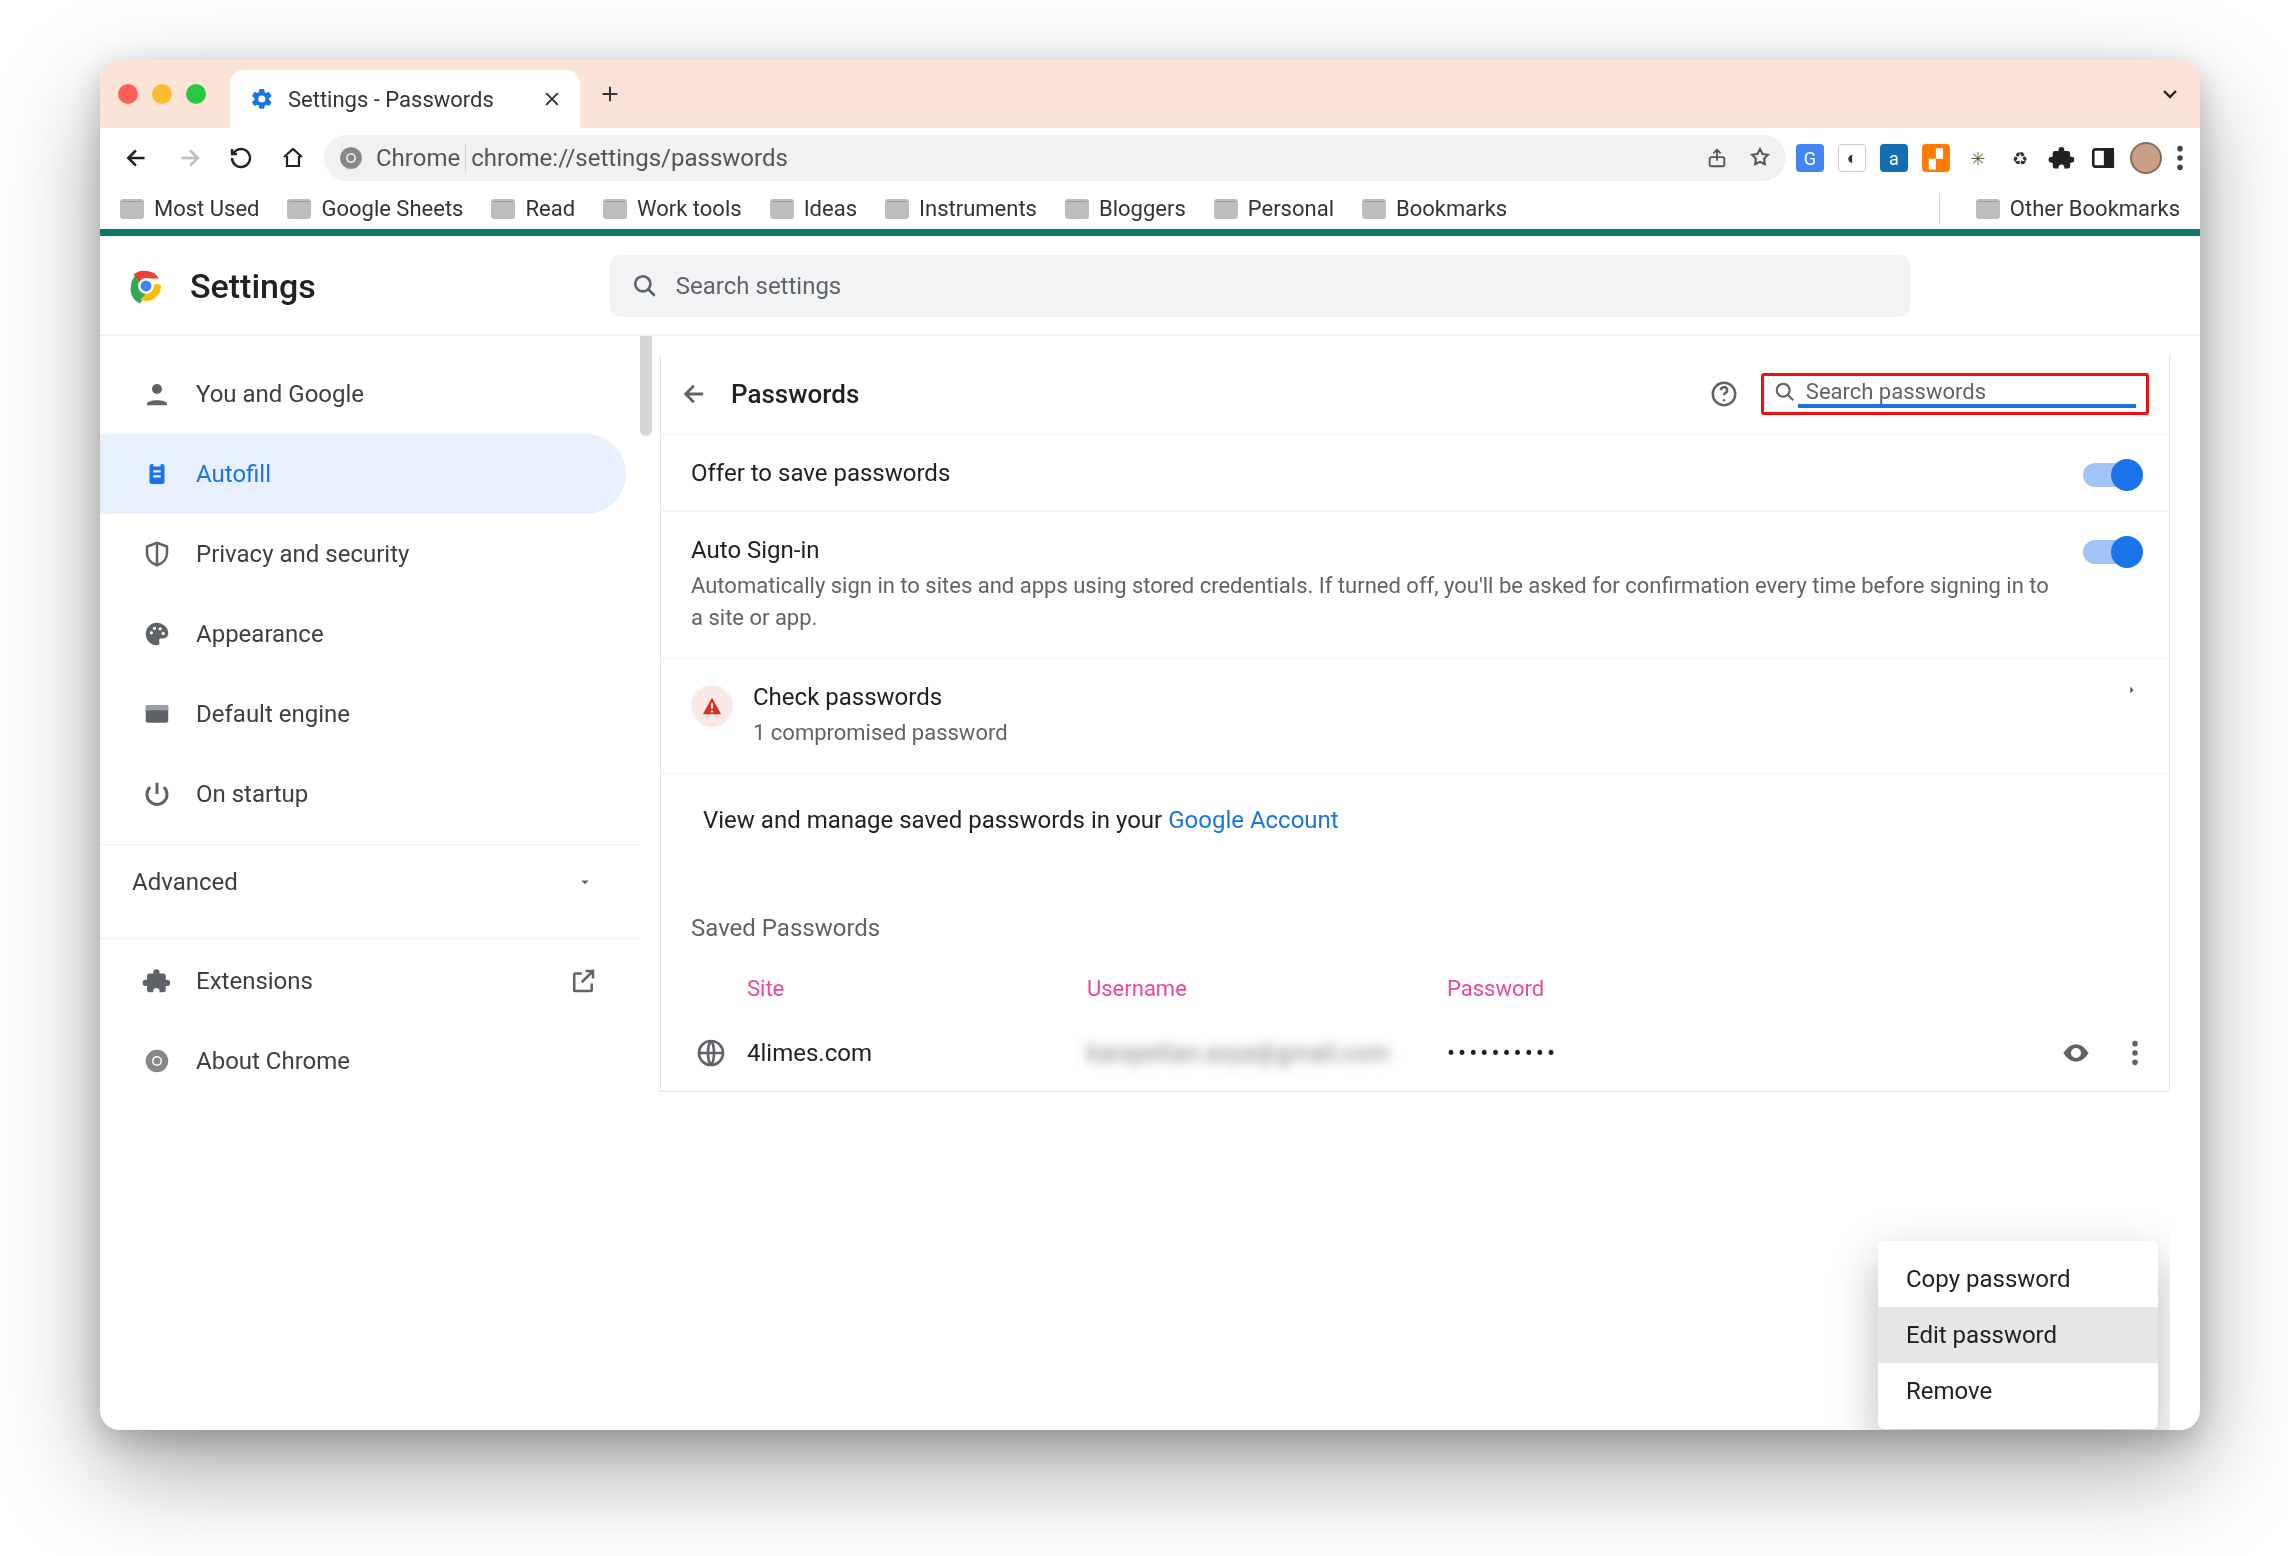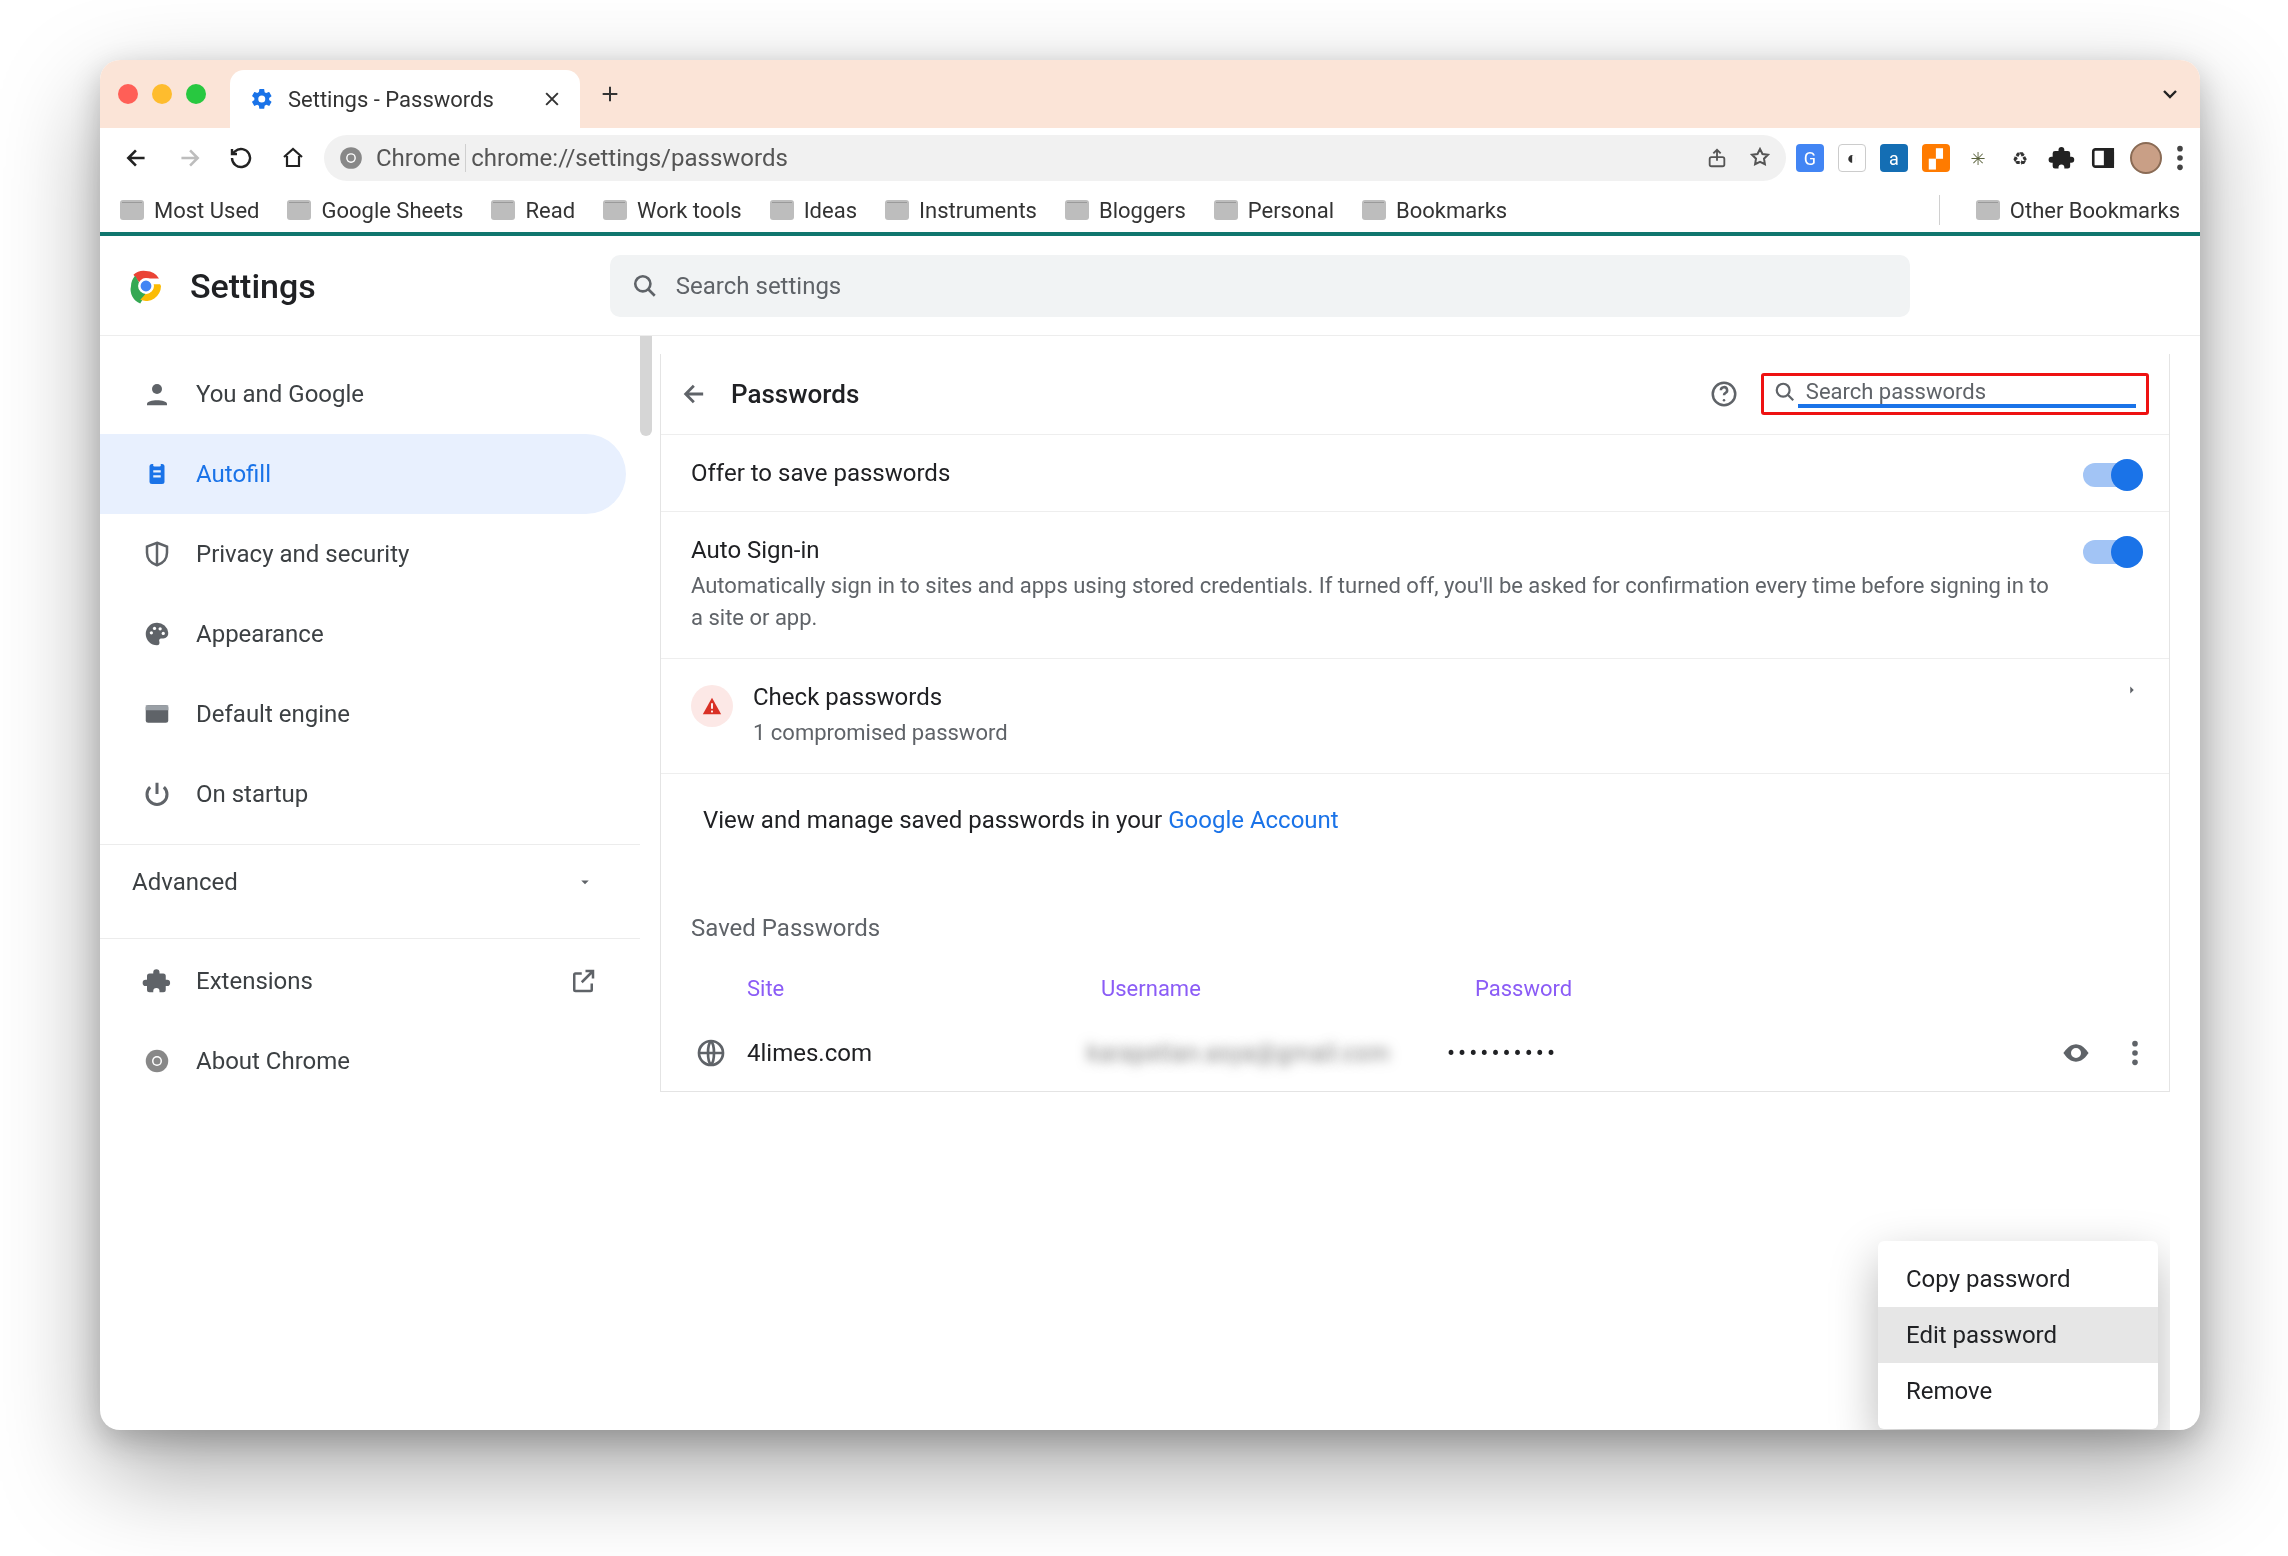--- a/index.html
+++ b/index.html
@@ -26,21 +26,21 @@
 .omnibox { flex: 1; height: 46px; background: #f1f1f1; border-radius: 23px; display: flex; align-items: center; padding: 0 14px; gap: 5px; font-size: 24px; color: #555; }
 .omnibox .chrome-chip { display: flex; align-items: center; gap: 12px; color: #555; }
 .omnibox .sep { width: 1px; height: 28px; background: #cfcfcf; }
 .omnibox .url { color: #555; flex: 1; }
 .omnibox .right { display: flex; align-items: center; gap: 20px; color: #666; }
 .ext-icons { display: flex; align-items: center; gap: 14px; }
 .ext { width: 28px; height: 28px; border-radius: 4px; display: flex; align-items: center; justify-content: center; font-size: 18px; color: #fff; }
 .avatar { width: 32px; height: 32px; border-radius: 50%; background: #c99f86; border: 2px solid #8a6b55; }
 
 
-.bookbar { height: 48px; background: #fff; border-bottom: 4px solid #0f766e; display: flex; align-items: center; padding: 0 20px; gap: 28px; font-size: 22px; color: #333; }
+.bookbar { height: 48px; background: #fff; border-bottom: 7px solid #0f766e; display: flex; align-items: center; padding: 0 20px; gap: 28px; font-size: 22px; color: #333; }
 .bk { display: flex; align-items: center; gap: 10px; }
 .bk .fld { width: 24px; height: 20px; background: #bdbdbd; border-radius: 3px; position: relative; }
 .bk .fld::before{content:"";position:absolute;left:2px;top:2px;right:2px;bottom:2px;border-top:1px solid #9a9a9a;}
 .bookbar .divider { width: 1px; height: 30px; background: #d0d0d0; margin: 0 8px; }
 
 
 .content { position: relative; height: calc(100% - 68px - 60px - 48px); display: flex; }
 .scroll-gutter-left{position:absolute;left:540px;top:10px;width:12px;height:190px;background:#d6d6d6;border-radius:6px;}
 .scroll-gutter-right{position:absolute;right:6px;top:10px;width:12px;height:28px;background:#d6d6d6;border-radius:6px;}
 
@@ -73,21 +73,21 @@
 .row .txt { flex:1; }
 .row .lab { font-size:24px; color:#202124; }
 .row .sub { font-size:22px; color:#5f6368; margin-top:6px; line-height:1.45;}
 .toggle { width: 56px; height: 24px; background:#a2c4f5; border-radius:12px; position:relative; margin-top:4px;}
 .toggle::after{content:"";position:absolute;right:-4px;top:-4px;width:32px;height:32px;border-radius:50%;background:#1a73e8;}
 .row.check .badge{width:42px;height:42px;border-radius:50%;background:#fce8e6;display:flex;align-items:center;justify-content:center;color:#d93025;margin-top:2px;}
 .row.check .arrow{color:#5f6368;}
 .ga-row{padding: 32px 30px 30px 42px;border-top:1px solid #eee;font-size:24px;color:#202124;}
 .ga-row a{color:#1a73e8;text-decoration:none;text-align:right;}
 .sect-title{padding: 50px 30px 16px 30px;font-size:24px;color:#5f6368;}
-.tbl-head{display:flex;padding: 18px 30px 14px 86px;font-size:22px;color:#8b5cf6;gap:14px;}
+.tbl-head{display:flex;padding: 18px 30px 14px 86px;font-size:22px;color:#ec4899;gap:0;}
 .tbl-head .c1{width:340px;} .tbl-head .c2{width:360px;} .tbl-head .c3{flex:1;}
 .tbl-row{display:flex;align-items:center;padding: 22px 30px 22px 34px;font-size:24px;color:#202124;gap:0;}
 .tbl-row .globe{width:32px;height:32px;color:#5f6368;margin-right:20px;}
 .tbl-row .c1{width:340px;} .tbl-row .c2{width:360px;color:transparent;text-shadow:0 0 12px #777;} .tbl-row .c3{flex:1;letter-spacing:3px;}
 .tbl-row .eye{color:#5f6368;margin-right:40px;}
 .tbl-row .more{color:#5f6368;}
 
 
 .ctx { position:absolute; right: 12px; top: 905px; width: 280px; background:#fff; border-radius:6px; box-shadow:0 18px 48px rgba(0,0,0,0.28); padding: 10px 0; z-index:10;}
 .ctx .mi{padding:14px 28px;font-size:24px;color:#202124;}

